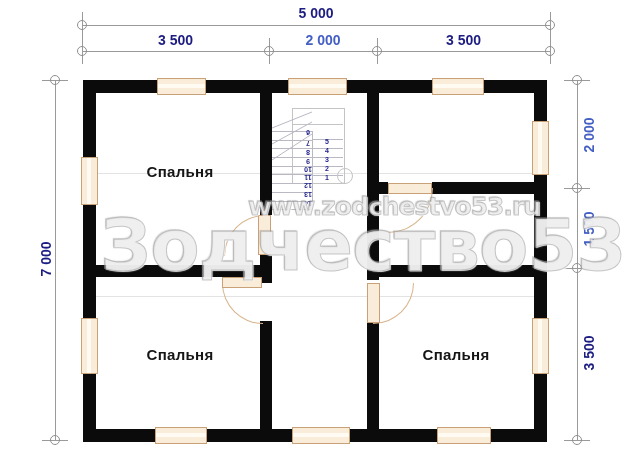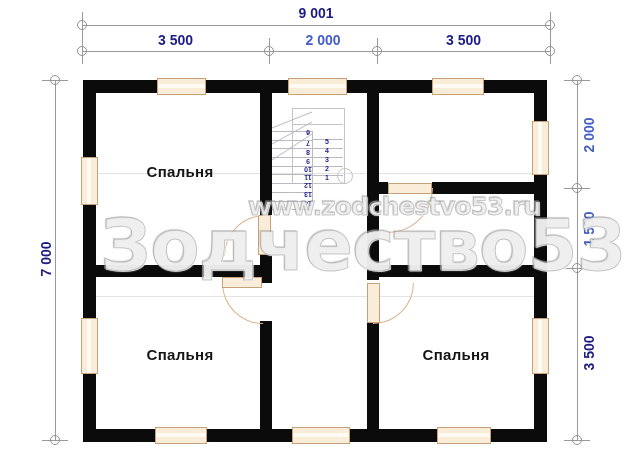--- a/index.html
+++ b/index.html
@@ -144,21 +144,21 @@
 
   <div class="tickH" style="left:564px;top:80px;"></div>
   <div class="tickH" style="left:564px;top:188px;"></div>
   <div class="tickH" style="left:564px;top:268px;"></div>
   <div class="tickH" style="left:564px;top:440px;"></div>
   <div class="gmark" style="left:572px;top:75px;"></div>
   <div class="gmark" style="left:572px;top:183px;"></div>
   <div class="gmark" style="left:572px;top:263px;"></div>
   <div class="gmark" style="left:572px;top:435px;"></div>
 
-  <div class="dimtxt" style="left:82px;top:5px;width:468px;">9 001</div>
+  <div class="dimtxt" style="left:82px;top:5px;width:468px;">5 000</div>
   <div class="dimtxt" style="left:82px;top:32px;width:187px;">3 500</div>
   <div class="dimtxt blue" style="left:269px;top:32px;width:108px;">2 000</div>
   <div class="dimtxt" style="left:377px;top:32px;width:173px;">3 500</div>
   <div class="dimtxt vert" style="left:21px;top:251px;width:50px;">7 000</div>
   <div class="dimtxt blue vert" style="left:564px;top:127px;width:50px;">2 000</div>
   <div class="dimtxt blue vert" style="left:564px;top:221px;width:50px;">1 500</div>
   <div class="dimtxt vert" style="left:564px;top:345px;width:50px;">3 500</div>
 
   <div class="wm" style="left:248px;top:192px;width:262px;font-size:25px;letter-spacing:-1px;">www.zodchestvo53.ru</div>
   <div class="wm" style="left:100px;top:203px;width:440px;font-size:72px;letter-spacing:-1px;">Зодчество53</div>

